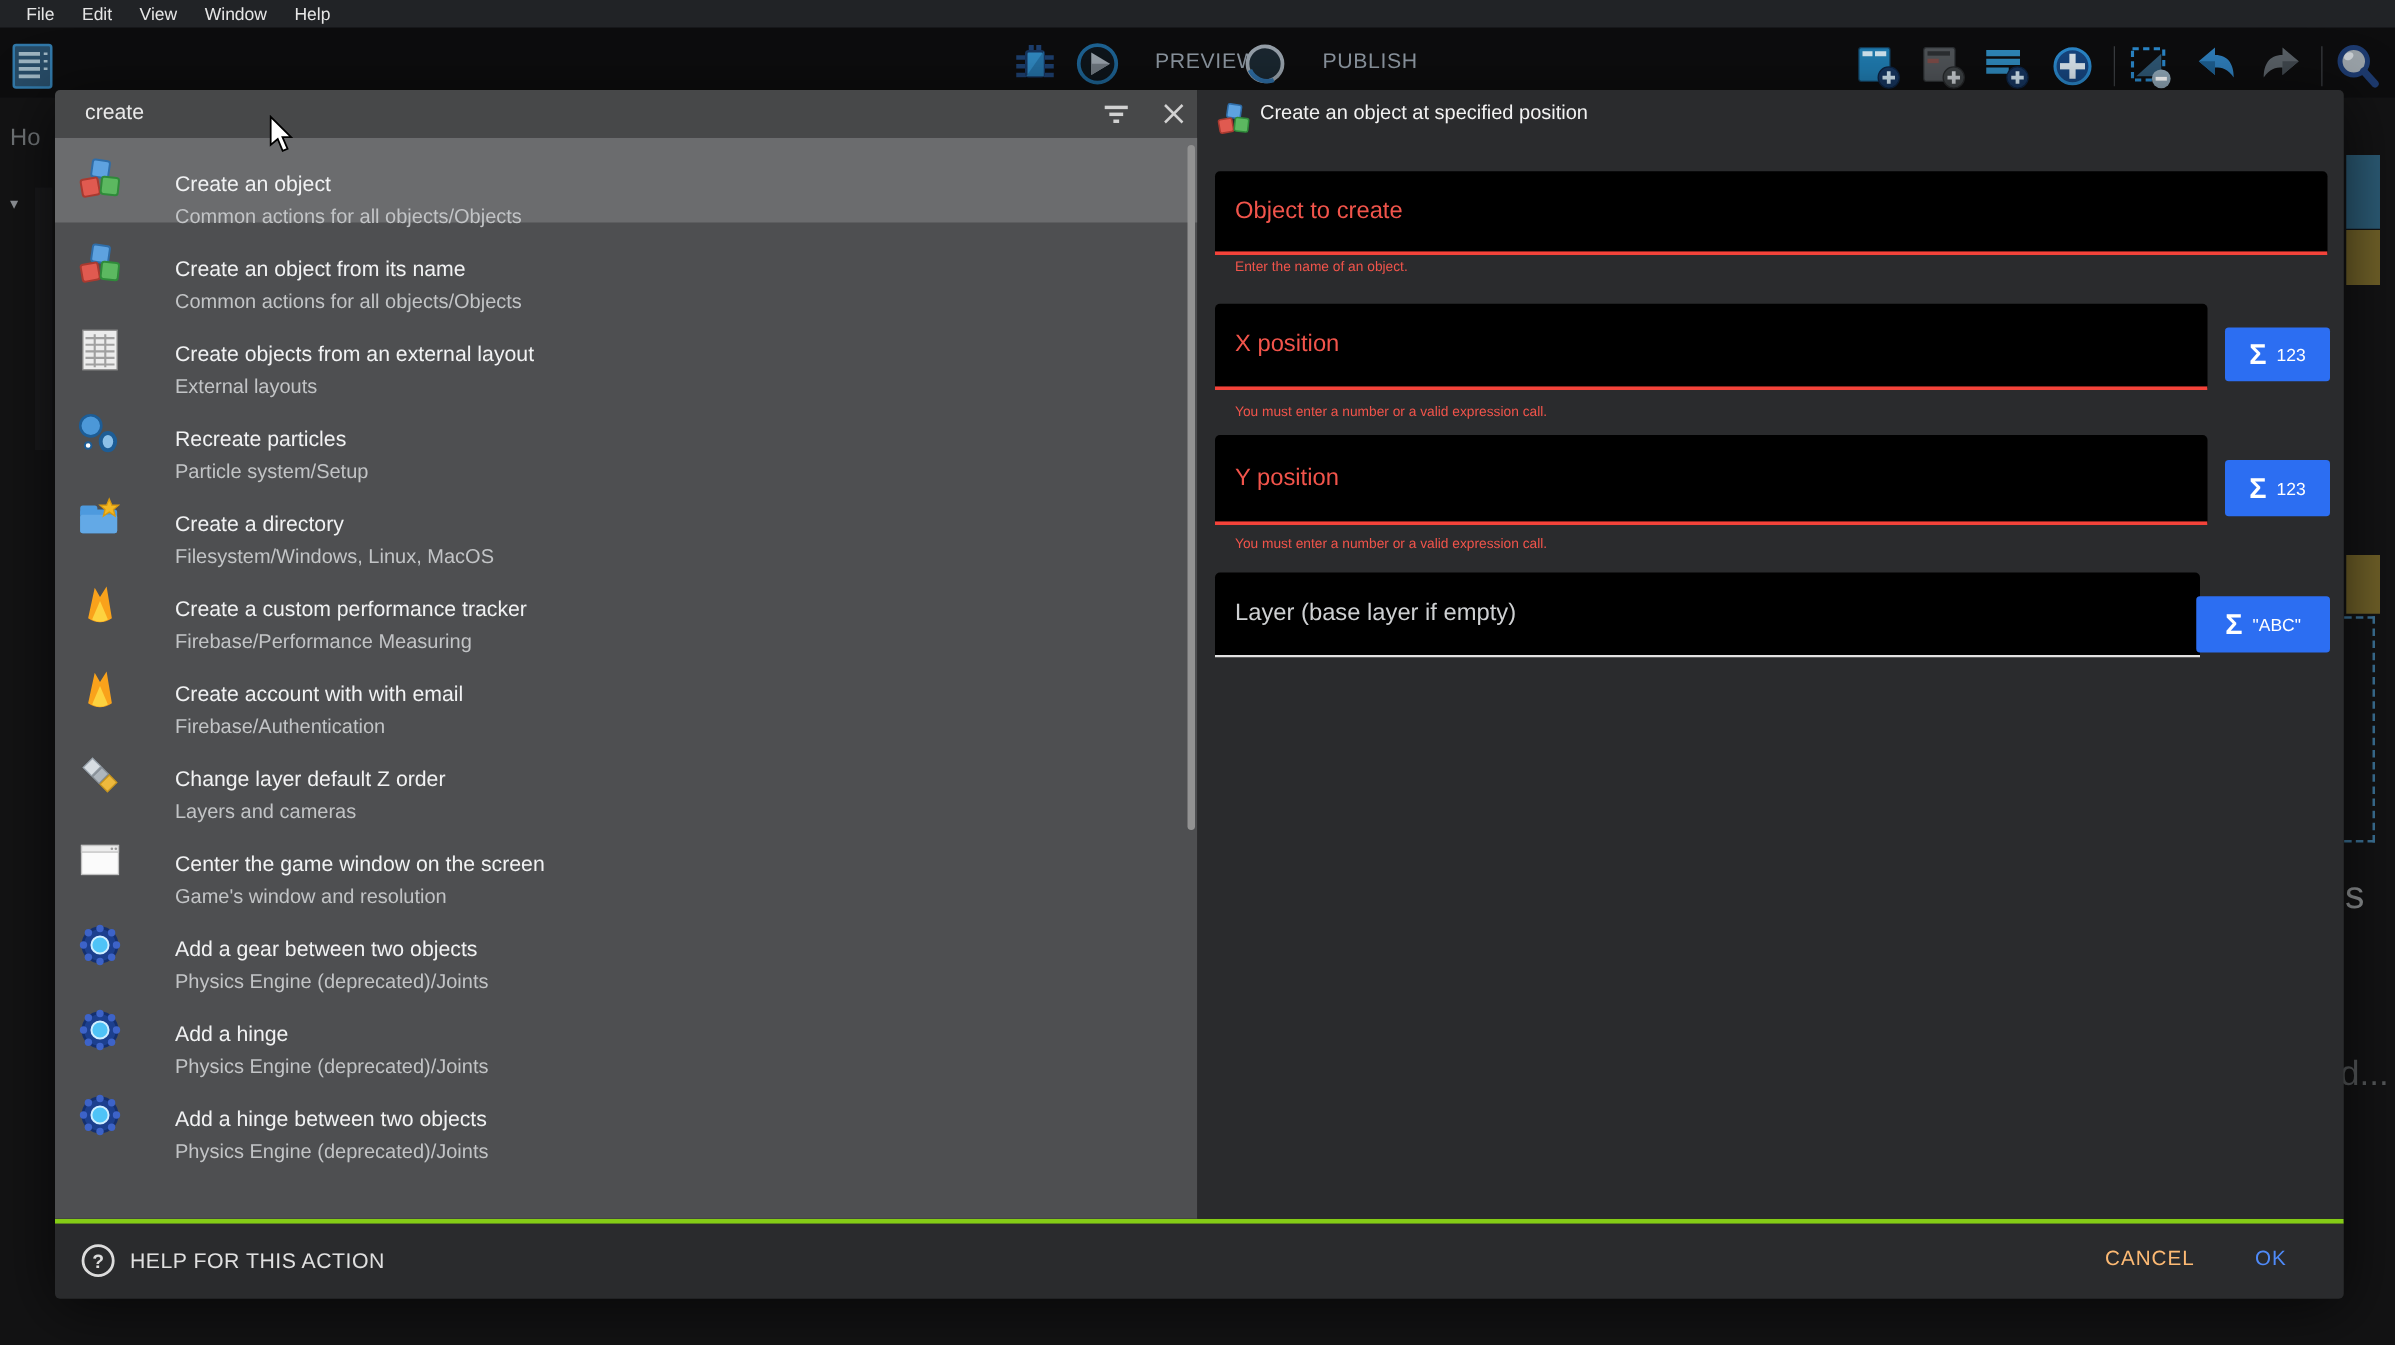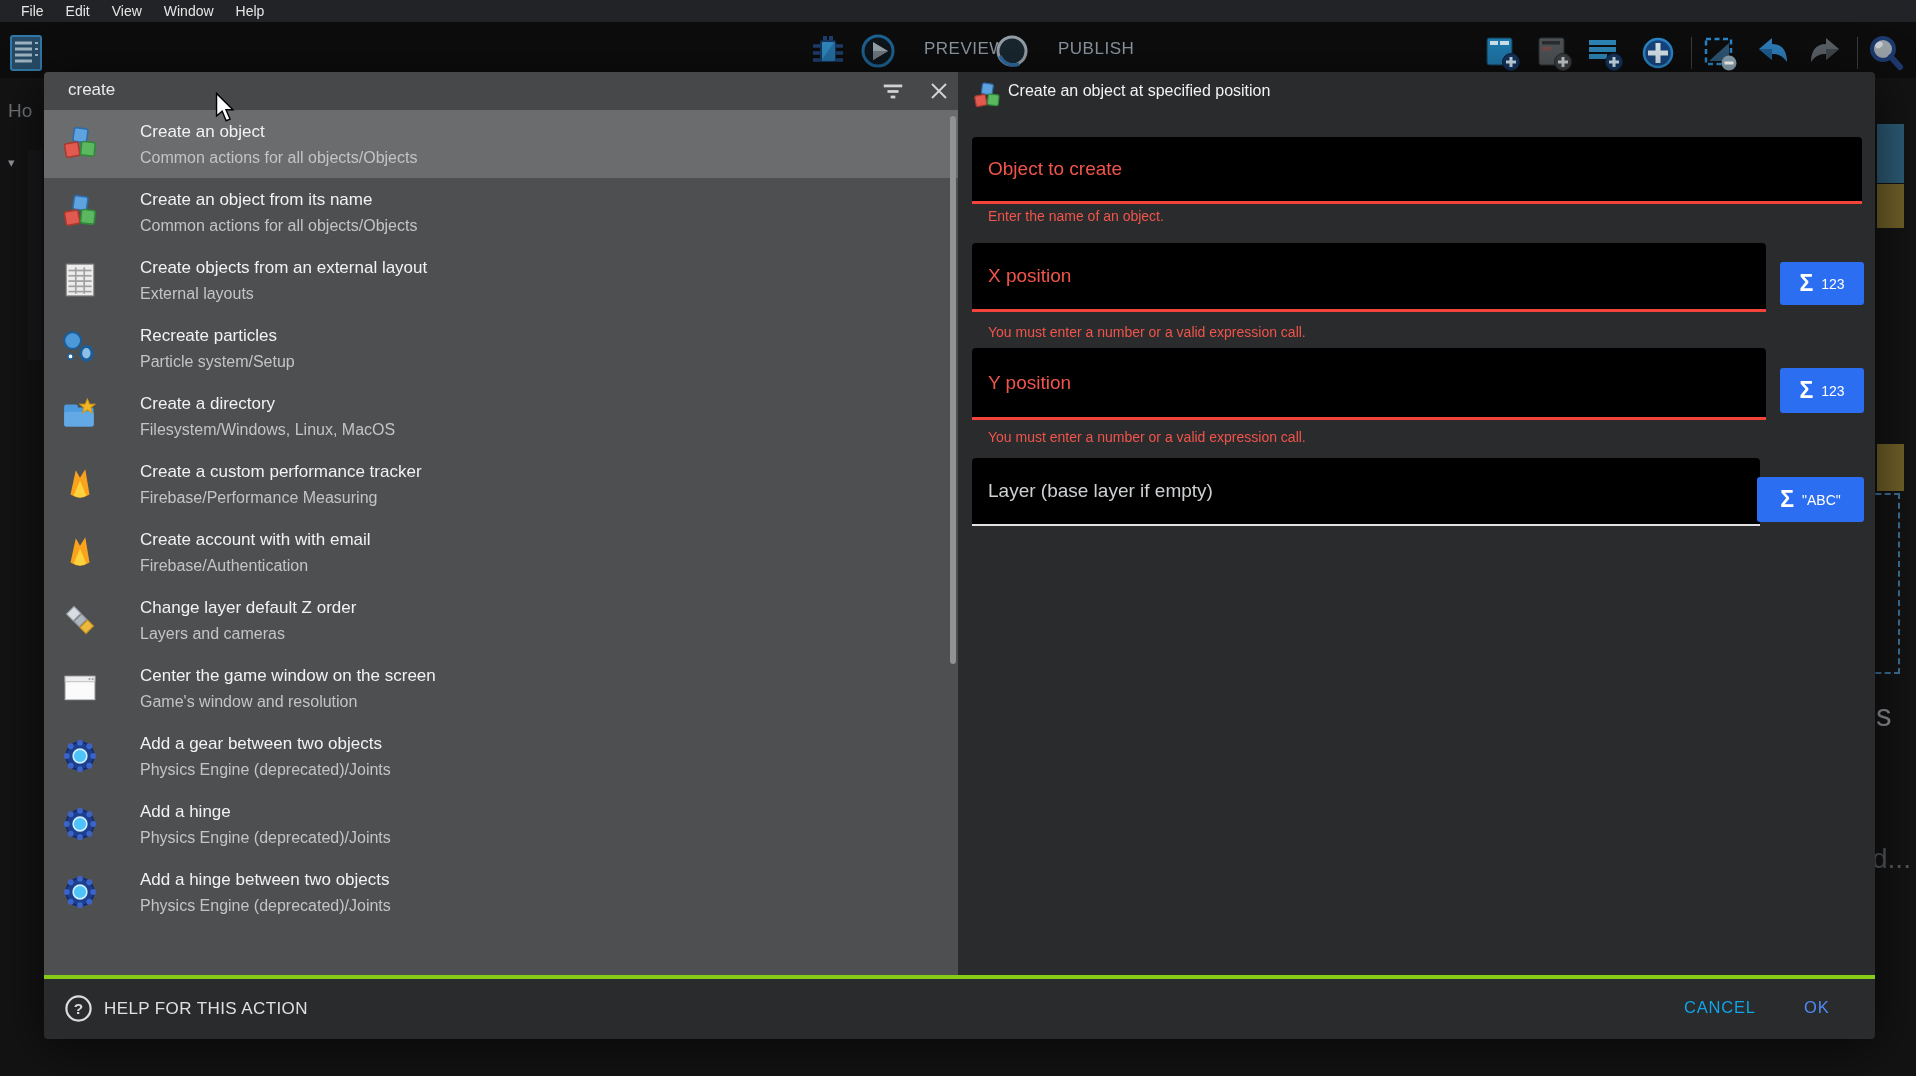--- a/index.html
+++ b/index.html
@@ -33,57 +33,57 @@
          box-shadow:0 10px 50px rgba(0,0,0,.65);}
   #searchbar{left:0;top:0;width:914px;height:38px;background:#474849;border-radius:4px 0 0 0;}
   #search-query{position:absolute;left:24px;top:8px;color:#eaeaea;font-size:17px;}
   #filter-btn{position:absolute;left:836px;top:7px;width:26px;height:24px;}
   #close-btn{position:absolute;left:882px;top:7px;width:26px;height:24px;}
 
   #list{left:0;top:38px;width:914px;height:865px;background:#4e4f51;overflow:hidden;}
   .row{height:68px;display:flex;align-items:flex-start;position:relative;}
   .row.selected{background:#6b6c6e;}
   .row .icon{margin:15px 0 0 16px;width:40px;height:38px;flex:0 0 40px;display:flex;justify-content:center;}
-  .row .txt{margin-left:40px;padding-top:8px;}
+  .row .txt{margin-left:40px;padding-top:24px;}
   .row .t{color:#f1f2f3;font-size:17px;line-height:27px;display:block;}
   .row .s{color:#c2c4c6;font-size:16px;line-height:25px;display:block;}
   #scroll-thumb{left:906px;top:44px;width:6px;height:548px;background:#929292;border-radius:3px;}
 
   #panel{left:914px;top:0;width:917px;height:903px;background:#2a2b2d;border-radius:0 4px 0 0;}
   #panel-title{position:absolute;left:50px;top:10px;color:#f2f2f2;font-size:16px;}
   #panel-title-icon{position:absolute;left:14px;top:9px;width:30px;height:30px;}
 
   .field{position:absolute;background:#000000;border-radius:4px 4px 0 0;display:flex;align-items:center;}
   .field .ph{padding-left:16px;font-size:19px;}
   .err .ph{color:#f1544b;}
   .err{border-bottom:3px solid #f4433a;}
   .ok-field{border-bottom:2px solid #e2e2e2;}
   .ok-field .ph{color:#ced0d2;}
-  .helper{position:absolute;color:#f1544b;font-size:14px;}
+  .helper{position:absolute;color:#f1544b;font-size:11px;}
   .sigma-btn{position:absolute;background:#2c6ef2;border-radius:3px;display:flex;align-items:center;
              justify-content:center;gap:8px;color:#fff;cursor:pointer;}
   .sigma-btn .sg{font-size:23px;font-weight:bold;line-height:1;}
   .sigma-btn .lb{font-size:14px;}
 
   #f-object{left:928px;top:65px;width:890px;height:64px;}
   #h-object{left:944px;top:136px;}
   #f-x{left:928px;top:171px;width:794px;height:66px;}
   #b-x{left:1736px;top:190px;width:84px;height:43px;}
   #h-x{left:944px;top:252px;}
   #f-y{left:928px;top:276px;width:794px;height:69px;text-align:center;}
   #b-y{left:1736px;top:296px;width:84px;height:45px;}
   #h-y{left:944px;top:357px;}
   #f-layer{left:928px;top:386px;width:788px;height:66px;}
   #b-layer{left:1713px;top:405px;width:107px;height:45px;}
 
   #footer{left:0;top:903px;width:1831px;height:60px;background:#2a2b2d;border-top:4px solid #84cc16;
           border-radius:0 0 4px 4px;}
   #help-icon{position:absolute;left:20px;top:15px;width:29px;height:29px;}
   #help-label{position:absolute;left:60px;top:20px;color:#e0e0e0;font-size:17px;letter-spacing:.4px;}
-  #cancel-btn{position:absolute;left:1640px;top:19px;color:#0ea5e9;font-size:16.5px;letter-spacing:.8px;cursor:pointer;}
+  #cancel-btn{position:absolute;left:1640px;top:19px;color:#fdba74;font-size:16.5px;letter-spacing:.8px;cursor:pointer;}
   #ok-btn{position:absolute;left:1760px;top:19px;color:#4f8af8;font-size:16.5px;letter-spacing:.8px;cursor:pointer;}
 
   #cursor{left:215px;top:92px;z-index:99;}
 </style>
 </head>
 <body>
 
 <svg width="0" height="0" style="position:absolute">
 <defs>
 <linearGradient id="varGrad" x1="0" y1="0" x2="0" y2="1">

